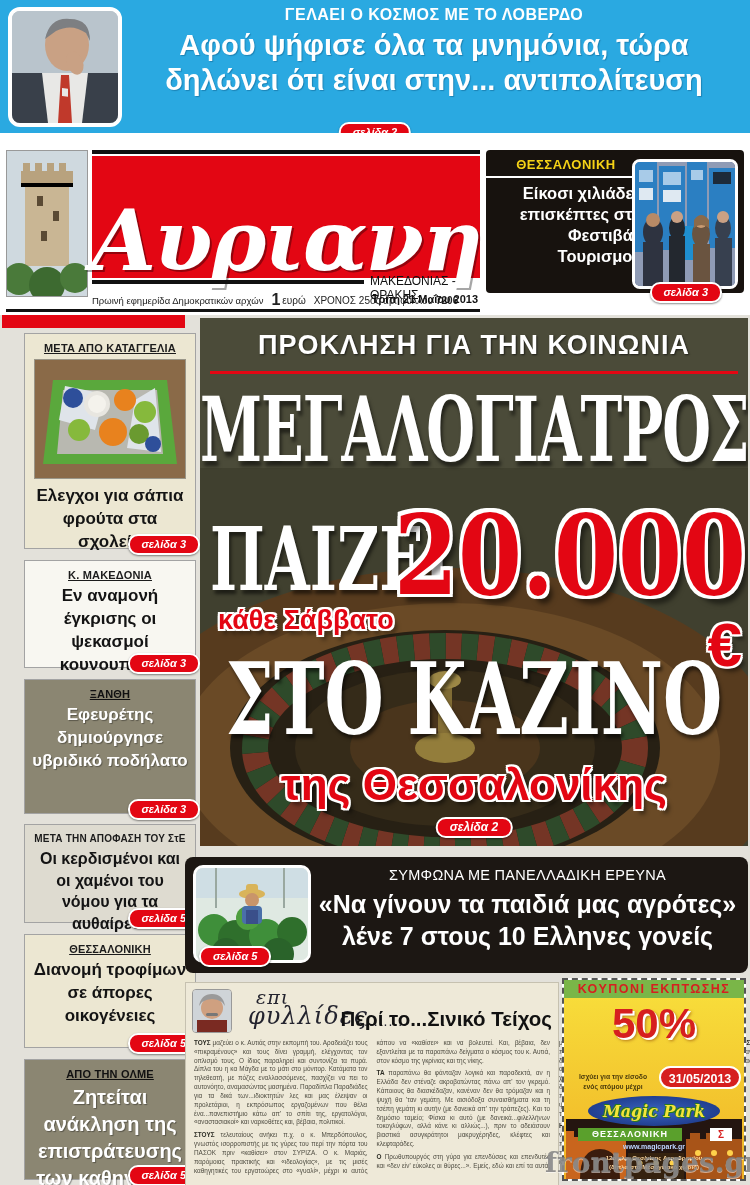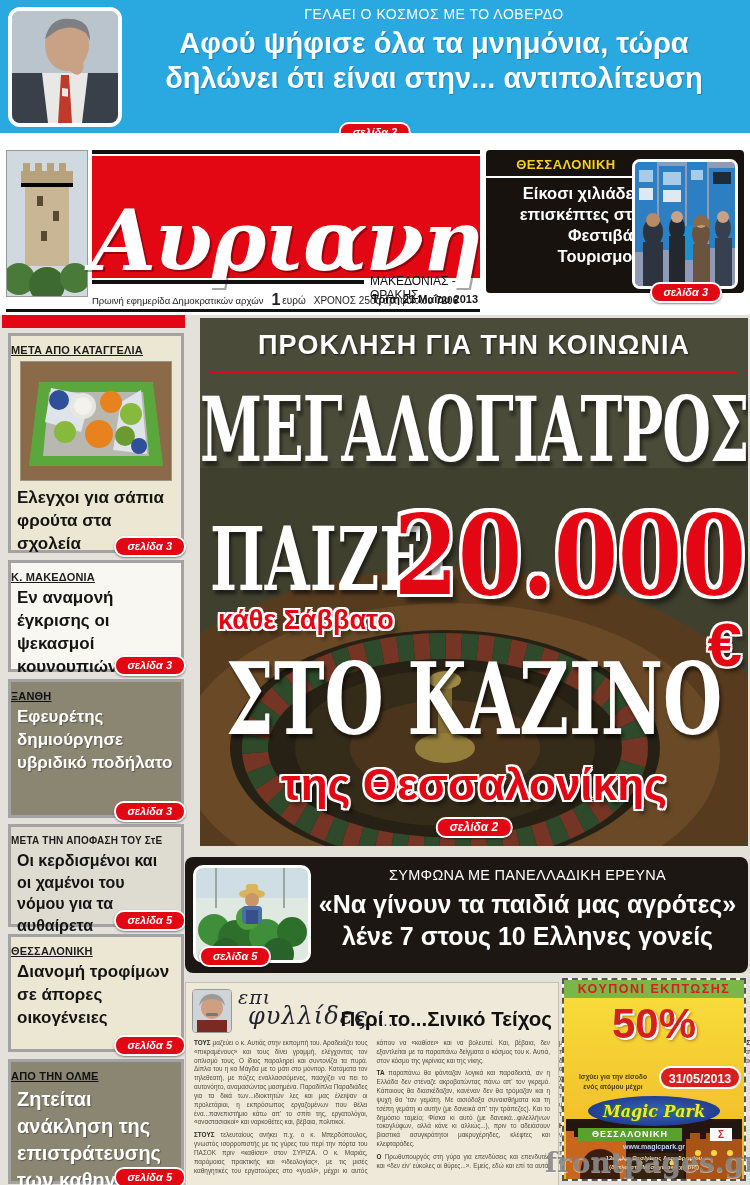--- a/index.html
+++ b/index.html
@@ -10,21 +10,21 @@
   
   .badge{position:absolute;background:#e30613;color:#fff;font-weight:bold;font-style:italic;
          font-size:11px;line-height:15px;padding:1px 12px;border:2px solid #fff;border-radius:10px;
          box-shadow:0 1px 2px rgba(0,0,0,.45);white-space:nowrap;}
 
   
   .banner{left:0;top:0;width:750px;height:133px;background:#2aa9e1;}
   .banner-photo{left:8px;top:7px;width:106px;height:112px;background:#b9c4cc;border:4px solid #fff;
                 border-radius:12px;overflow:hidden;}
   .banner-text{left:122px;top:4px;right:4px;text-align:center;color:#fff;}
-  .banner-kicker{font-size:14px;font-weight:normal;letter-spacing:.5px;margin-top:2px;}
+  .banner-kicker{font-size:16px;font-weight:bold;letter-spacing:.5px;margin-top:2px;}
   .banner-headline{font-size:29px;font-weight:bold;line-height:1.22;margin-top:4px;
                    text-shadow:1px 1px 1px rgba(0,60,100,.35);}
 
   
   .masthead{left:0;top:133px;width:750px;height:182px;background:#ffffff;}
   .tower-photo{left:6px;top:17px;width:80px;height:145px;overflow:hidden;border:1px solid #999;}
   .rule{position:absolute;background:#111;}
   .logo-box{left:92px;top:23px;width:388px;height:122px;background:#e30613;display:flex;
             align-items:center;justify-content:center;}
   .logo-text{font-family:"DejaVu Serif", serif;font-style:italic;font-weight:bold;color:#fff;
@@ -42,21 +42,21 @@
   .tourism-kicker{left:6px;top:7px;width:148px;text-align:center;color:#f5d216;font-weight:bold;
                   font-size:13px;letter-spacing:.5px;}
   .tourism-underline{left:0;top:26px;width:158px;height:2px;background:#fff;}
   .tourism-headline{left:6px;top:33px;width:150px;text-align:right;color:#fff;font-weight:bold;
                     font-size:16.5px;line-height:1.28;}
   .tourism-photo{right:6px;top:9px;width:100px;height:124px;background:#3a4f7a;border:3px solid #fff;
                  border-radius:8px;overflow:hidden;}
 
   
   .side-redbar{left:2px;top:315px;width:183px;height:13px;background:#e30613;}
-  .side-item{position:absolute;left:8px;width:170px;border:3px solid #a3a3a3;}
+  .side-item{position:absolute;left:24px;width:170px;border:1px solid #a3a3a3;text-align:center;}
   .side-cream{background:#ece7d2;}
   .side-white{background:#f8f7f1;}
   .side-olive{background:#8b8672;}
   .side-grey{background:#dedbd0;}
   .side-kicker{font-size:11px;font-weight:bold;color:#1c1c1c;margin-top:8px;letter-spacing:.2px;}
   .side-kicker.u{text-decoration:underline;}
   .side-olive .side-kicker{color:#111;}
   .side-head{font-size:17px;font-weight:bold;color:#141414;line-height:1.35;padding:4px 6px 14px;}
   .side-olive .side-head{color:#fff;text-shadow:1px 1px 1px rgba(0,0,0,.35);}
   .side-photo{width:150px;height:118px;margin:5px auto 2px;overflow:hidden;border:1px solid #9a9688;}
@@ -91,21 +91,21 @@
                border-radius:10px;overflow:hidden;}
   .strip .badge{left:14px;bottom:6px;}
   .strip-text{left:130px;top:8px;right:8px;text-align:center;color:#fff;}
   .strip-kicker{font-size:14.5px;letter-spacing:.3px;margin-top:2px;}
   .strip-head{font-size:25px;font-weight:bold;line-height:1.28;margin-top:5px;}
 
   
   .column{left:185px;top:982px;width:372px;height:203px;background:#eee9d8;border:1px solid #c6c1b0;}
   .col-portrait{left:6px;top:6px;width:38px;height:42px;overflow:hidden;border-radius:4px;border:1px solid #999;}
   .col-logo{left:50px;top:0px;font-family:"DejaVu Serif", serif;font-style:italic;color:#23232e;}
-  .col-logo .epi{position:absolute;left:2px;top:3px;font-size:19px;letter-spacing:1px;}
+  .col-logo .epi{position:absolute;left:20px;top:3px;font-size:19px;letter-spacing:1px;}
   .col-logo .fyl{position:absolute;left:12px;top:19px;font-size:24px;letter-spacing:1px;}
   .col-dots{left:178px;top:30px;font-size:14px;color:#23232e;letter-spacing:1px;}
   .col-title{right:6px;top:24px;font-size:20.5px;font-weight:bold;color:#111;}
   .col-body{left:8px;top:56px;width:356px;height:138px;column-count:2;column-gap:9px;
             font-size:6.4px;line-height:1.38;color:#4d4b40;text-align:justify;}
   .col-body p{margin:0 0 4px;}
   .col-body .lead{font-weight:bold;color:#2c2c24;}
   .col-sign{text-align:right;font-weight:bold;font-style:italic;font-size:7.2px;color:#222;margin-top:4px;}
 
   

